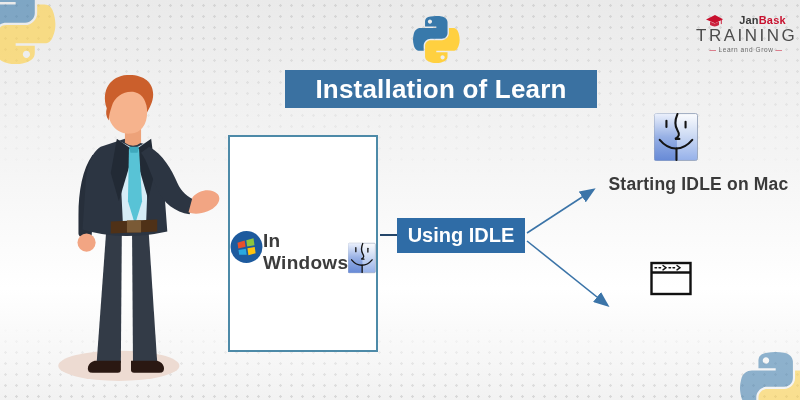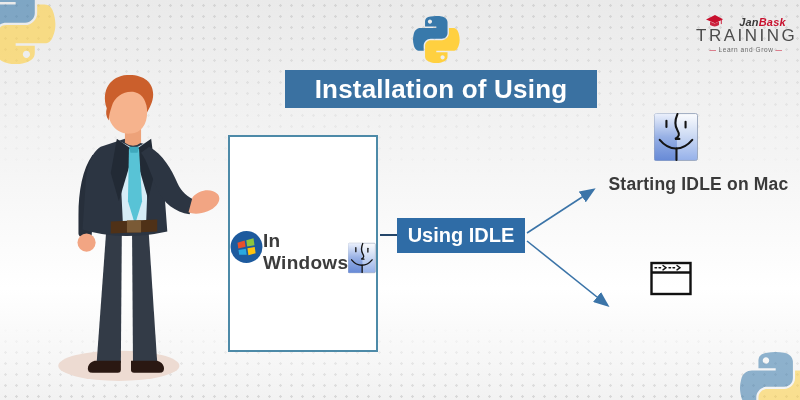--- a/index.html
+++ b/index.html
@@ -21,21 +21,21 @@
 
   .abs { position:absolute; }
 
   
   .py-topleft  { left:-24px; top:-16px; width:80px; height:80px; opacity:.6; }
   .py-topcenter{ left:413px; top:16px; width:47px; height:47px; }
   .py-botright { left:740px; top:352px; width:72px; height:72px; opacity:.55; }
 
   
   .brand { left:696px; top:12px; width:100px; text-align:center; }
-  .brand-row { display:flex; align-items:flex-end; justify-content:center; gap:15px;font-style:italic; }
+  .brand-row { display:flex; align-items:center; justify-content:center; gap:15px; }
   .brand-cap { width:18px; height:15px; margin-top:1px; }
   .brand-name { font-size:11px; font-weight:700; letter-spacing:.2px; }
   .brand-jan { color:#3a3a3a; } .brand-bask { color:#c8102e; }
   .brand-training { font-size:17px; font-weight:400; color:#4c4c4c; letter-spacing:2.5px; line-height:17px; margin-top:-1px;text-align:right; }
   .brand-tagline { font-size:6.5px; color:#6a6a6a; letter-spacing:.6px; margin-top:2px; white-space:nowrap; }
   .brand-tagline::before, .brand-tagline::after { content:"\2014\2009"; color:#c8102e; }
   .brand-tagline::after { content:"\2009\2014"; }
 
   
   .banner { left:285px; top:70px; width:312px; height:38px; background:#3a71a1;
@@ -122,21 +122,21 @@
         <path d="M0 7 L10 2 L19 6.5 L10 11 Z" fill="#c8102e"></path>
         <path d="M4.5 9 v4 q5.5 3.2 10 0 v-4 l-5 2.3 z" fill="#c8102e" opacity="0.9"></path>
         <path d="M17 7 v5" stroke="#c8102e" stroke-width="1"></path>
       </svg>
       <div class="brand-name"><span class="brand-jan">Jan</span><span class="brand-bask">Bask</span></div>
     </div>
     <div class="brand-training">TRAINING</div>
     <div class="brand-tagline">Learn and Grow</div>
   </div>
 
-  <div class="abs banner">Installation of Using</div>
+  <div class="abs banner">Installation of Learn</div>
 
   <svg class="abs man" viewBox="0 0 170 315">
     <ellipse cx="70" cy="291" rx="60" ry="15" fill="#eddbd2"></ellipse>
     <path d="M58 150 L48 288 L72 288 L73 150 Z" fill="#333b47"></path>
     <path d="M83 150 L84 288 L108 288 L99 150 Z" fill="#333b47"></path>
     <path d="M46 286 h26 v9 q0 3 -3 3 h-25 q-6 0 -4.5 -6 q1.2 -4.5 6.5 -6 z" fill="#2a1812"></path>
     <path d="M82 286 h26 q5.3 1.5 6.5 6 q1.5 6 -4.5 6 h-25 q-3 0 -3 -3 z" fill="#2a1812"></path>
     <path d="M44 82 C34 96 30 118 30 142 L30 160 C30 165 41 166 43 162 L47 120 L53 92 Z" fill="#272f3b"></path>
     <circle cx="38" cy="169" r="9" fill="#f2a583"></circle>
     <path d="M52 74 C42 80 38 96 37 112 L34 156 Q72 168 118 158 L114 104 C112 84 106 78 98 72 L76 66 Z" fill="#2c3542"></path>

